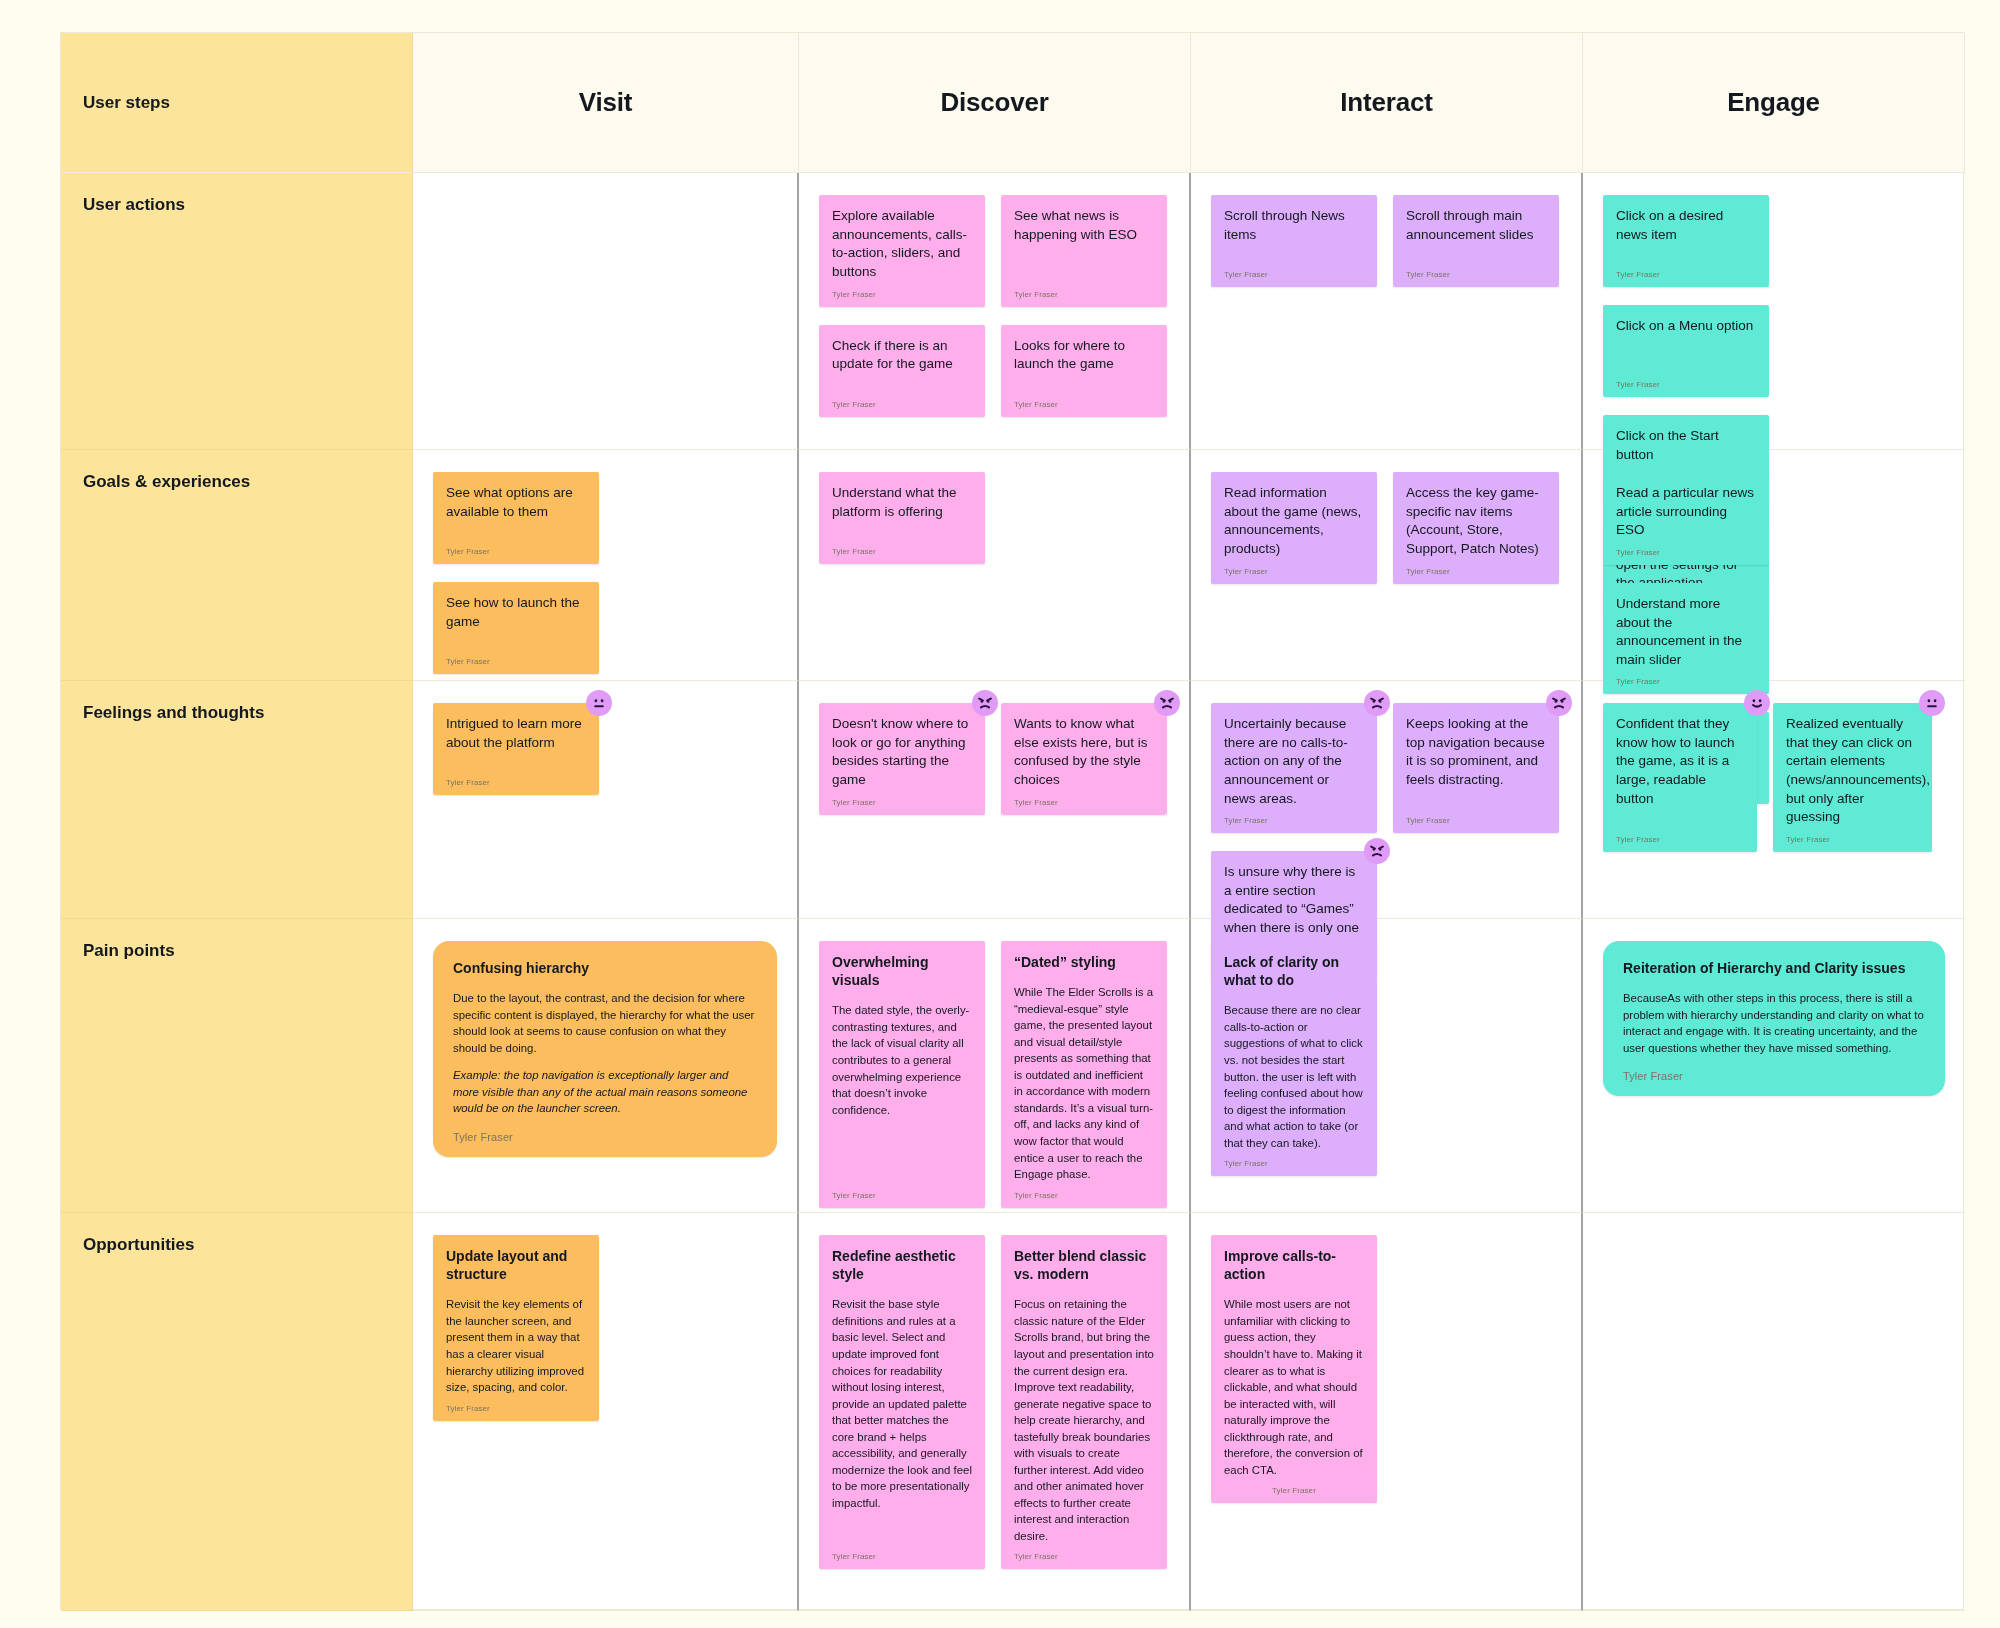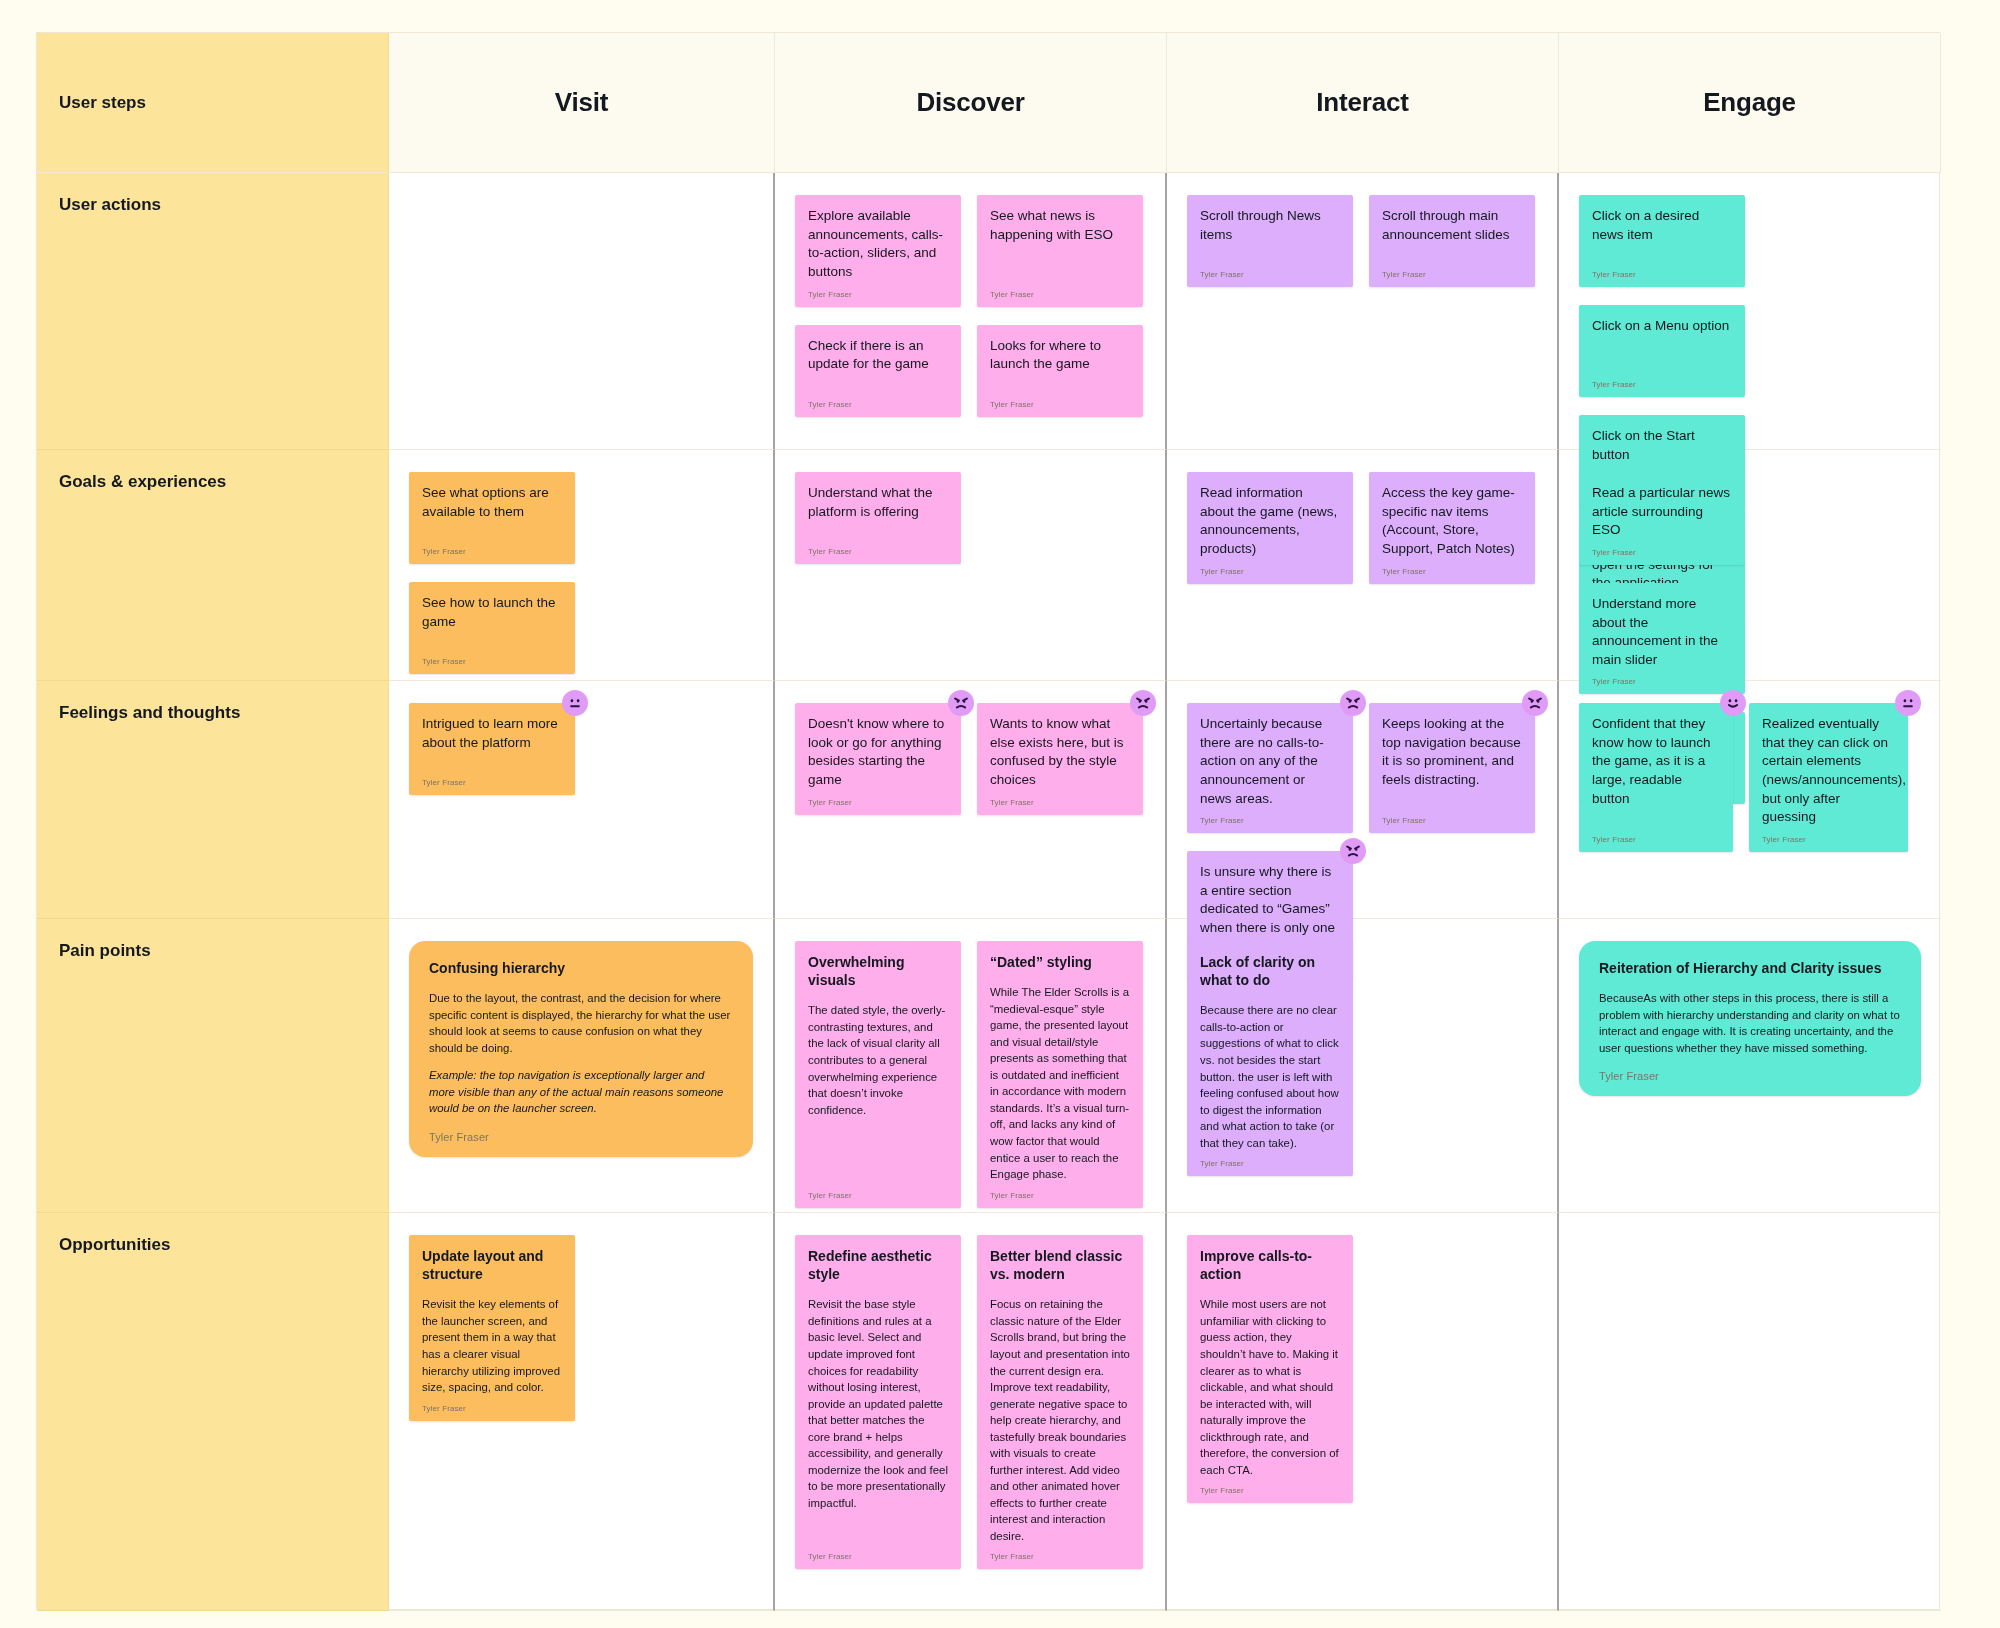--- a/index.html
+++ b/index.html
@@ -4,21 +4,21 @@
 <style>
   * { box-sizing: border-box; margin: 0; padding: 0; }
   html, body {
     width: 2000px; height: 1628px;
     background: #FFFDF0;
     font-family: "Liberation Sans", sans-serif;
     overflow: hidden;
   }
   .board {
     position: absolute;
-    left: 36px; top: 32px;
+    left: 60px; top: 32px;
     width: 1904px; height: 1578px;
     background: #FFFFFF;
     border: 1px solid #EDE7D4;
     display: grid;
     grid-template-columns: 352px 386px 392px 392px 382px;
     grid-template-rows: 140px 277px 231px 238px 294px 398px;
   }
   
   .hcell {
     background: #FDFAF0;
@@ -407,21 +407,21 @@
         <div class="note pink" style="width: 166px; min-height: 120px;">
           <div class="title">Better blend classic vs. modern</div>
           <div class="para">Focus on retaining the classic nature of the Elder Scrolls brand, but bring the layout and presentation into the current design era. Improve text readability, generate negative space to help create hierarchy, and tastefully break boundaries with visuals to create further interest. Add video and other animated hover effects to further create interest and interaction desire.</div>
           <div style="flex: 1 1 auto;"></div>
           <div class="author">Tyler Fraser</div>
         </div>
       </div>
     </div>
     <div class="cell">
       <div class="cards">
-        <div class="note pink" style="width: 166px; min-height: 110px;">
+        <div class="note pink" style="width: 166px; min-height: 110px; align-items: center;">
           <div class="title">Improve calls-to-action</div>
           <div class="para">While most users are not unfamiliar with clicking to guess action, they shouldn’t have to. Making it clearer as to what is clickable, and what should be interacted with, will naturally improve the clickthrough rate, and therefore, the conversion of each CTA.</div>
           <div style="flex: 1 1 auto;"></div>
           <div class="author">Tyler Fraser</div>
         </div>
       </div>
     </div>
     <div class="cell lastcol">
       <div class="cards"></div>
     </div>

